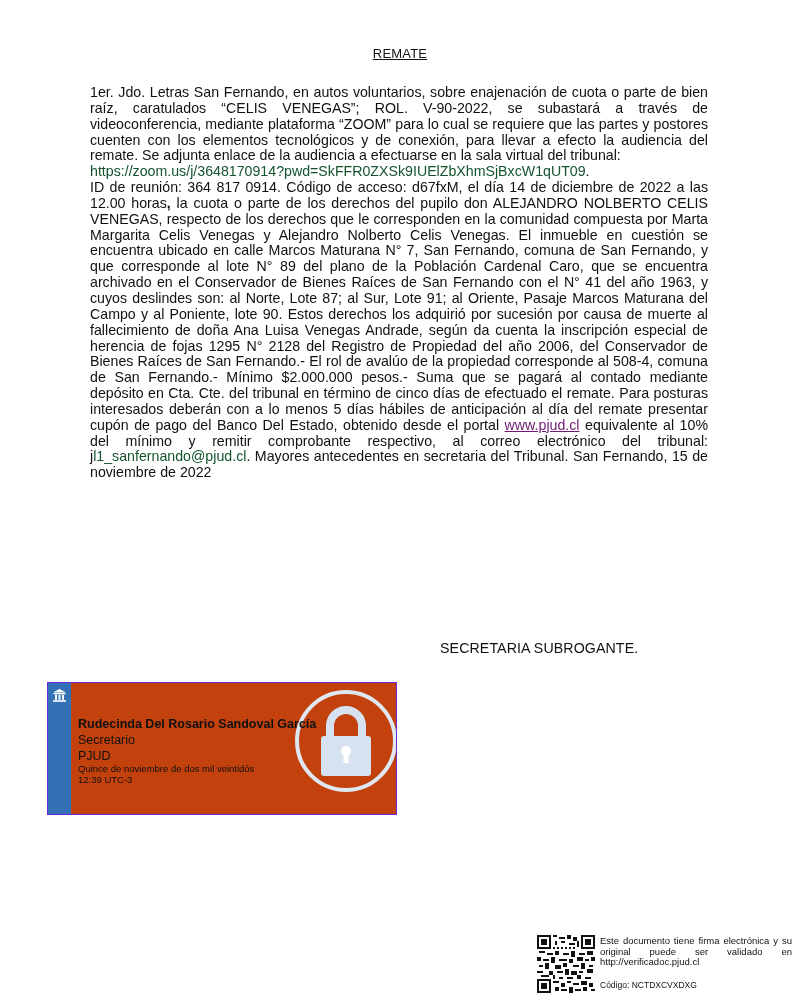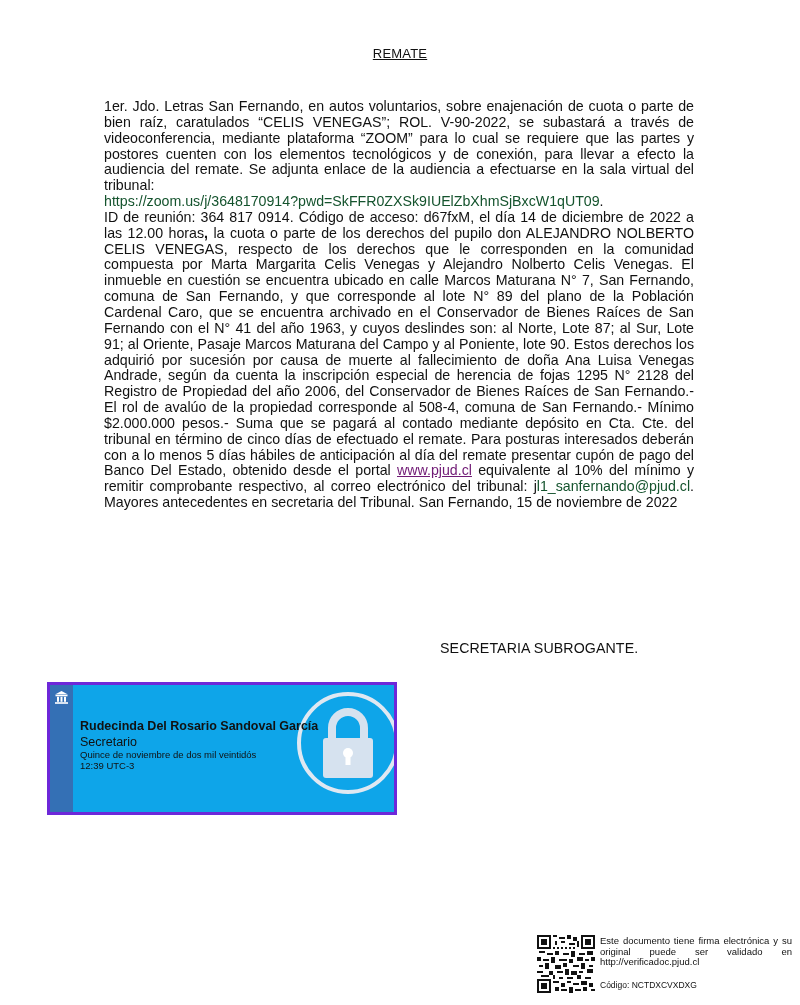--- a/index.html
+++ b/index.html
@@ -28,40 +28,40 @@
     .body-text {
       position: absolute;
       left: 90px;
       top: 85px;
       width: 618px;
       font-size: 14.2px;
       line-height: 15.85px;
       text-align: justify;
       text-align-last: left;
     }
-    .body-text p { margin: 14px; }
+    .body-text p { margin: 0; }
     .link-blue { color: #14532d; }
     .link-underline { color: #701a75; text-decoration: underline; }
     .bold-comma { font-weight: bold; }
     .closing {
       position: absolute;
       left: 440px;
       top: 640px;
       font-size: 14.2px;
       letter-spacing: 0.1px;
     }
     .sig-box {
       position: absolute;
       left: 47px;
       top: 682px;
       width: 350px;
       height: 133px;
-      border: 3px solid #6d28d9;
+      border: 1px solid #6d28d9;
       box-sizing: border-box;
-      background: #0ea5e9;
+      background: #c2410c;
       overflow: hidden;
     }
     .sig-sidebar {
       position: absolute;
       left: 0;
       top: 0;
       width: 23px;
       height: 100%;
       background: #3470b5;
     }
@@ -155,20 +155,21 @@
   <svg class="sig-lock" viewBox="0 0 106 106">
     <circle cx="53" cy="53" r="49" fill="none" stroke="#dfe8f2" stroke-width="4"></circle>
     <path d="M37 50 V38 a16 16 0 0 1 32 0 V50" fill="none" stroke="#d6e2ef" stroke-width="8"></path>
     <rect x="28" y="48" width="50" height="40" rx="3" fill="#d6e2ef"></rect>
     <circle cx="53" cy="63" r="5" fill="#ffffff"></circle>
     <rect x="50.5" y="63" width="5" height="12" fill="#ffffff"></rect>
   </svg>
   <div class="sig-content">
     <div class="sig-name">Rudecinda Del Rosario Sandoval García</div>
     <div class="sig-role">Secretario</div>
+    <div class="sig-org">PJUD</div>
     <div class="sig-date">Quince de noviembre de dos mil veintidós</div>
     <div class="sig-time">12:39 UTC-3</div>
   </div>
 </div>
 
 <div class="verify">
   <svg class="qr" viewBox="0 0 29 29" shape-rendering="crispEdges">
     <rect x="0" y="0" width="29" height="29" fill="#ffffff"></rect>
 
     <rect x="0" y="0" width="7" height="7" fill="#111"></rect>

